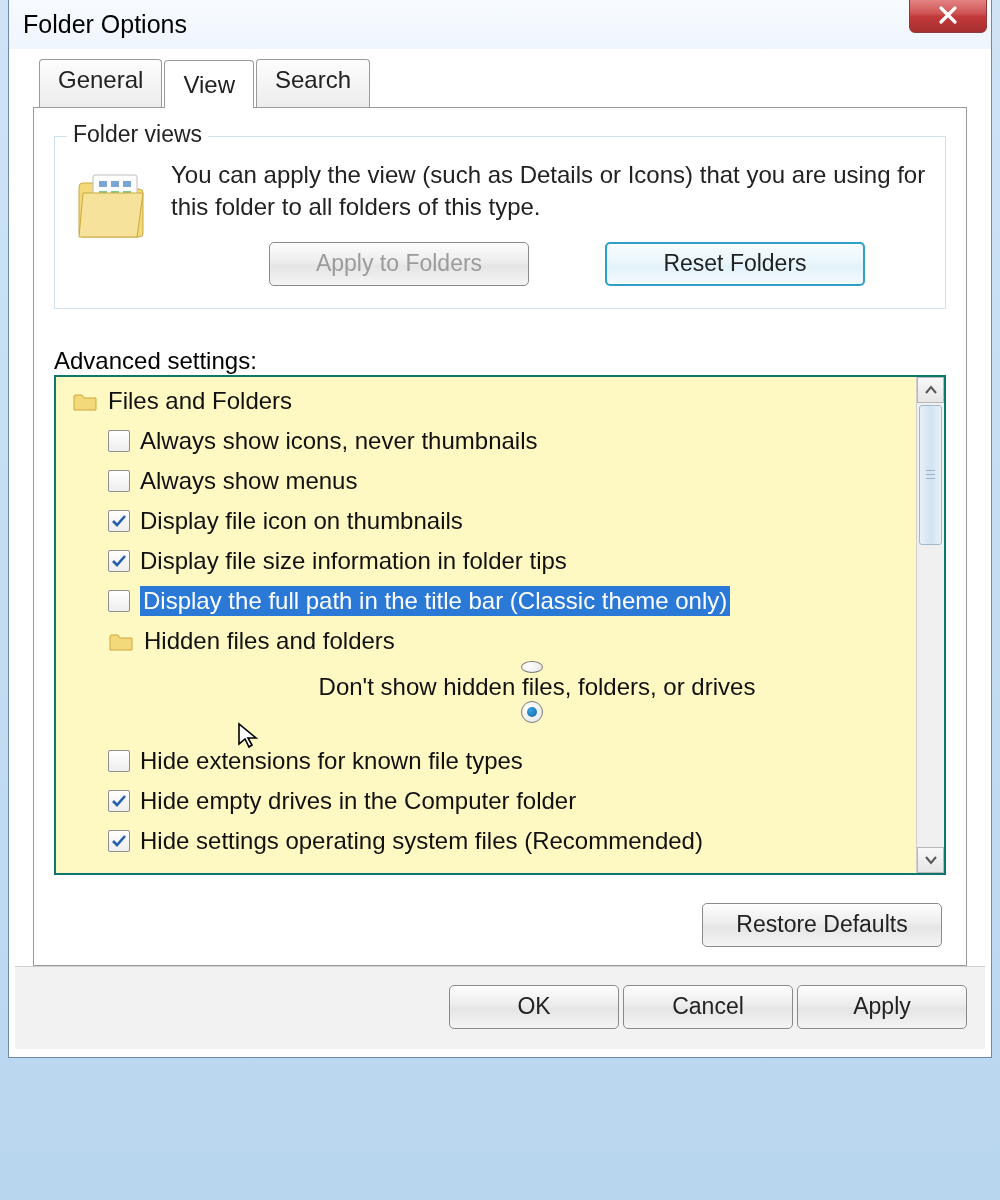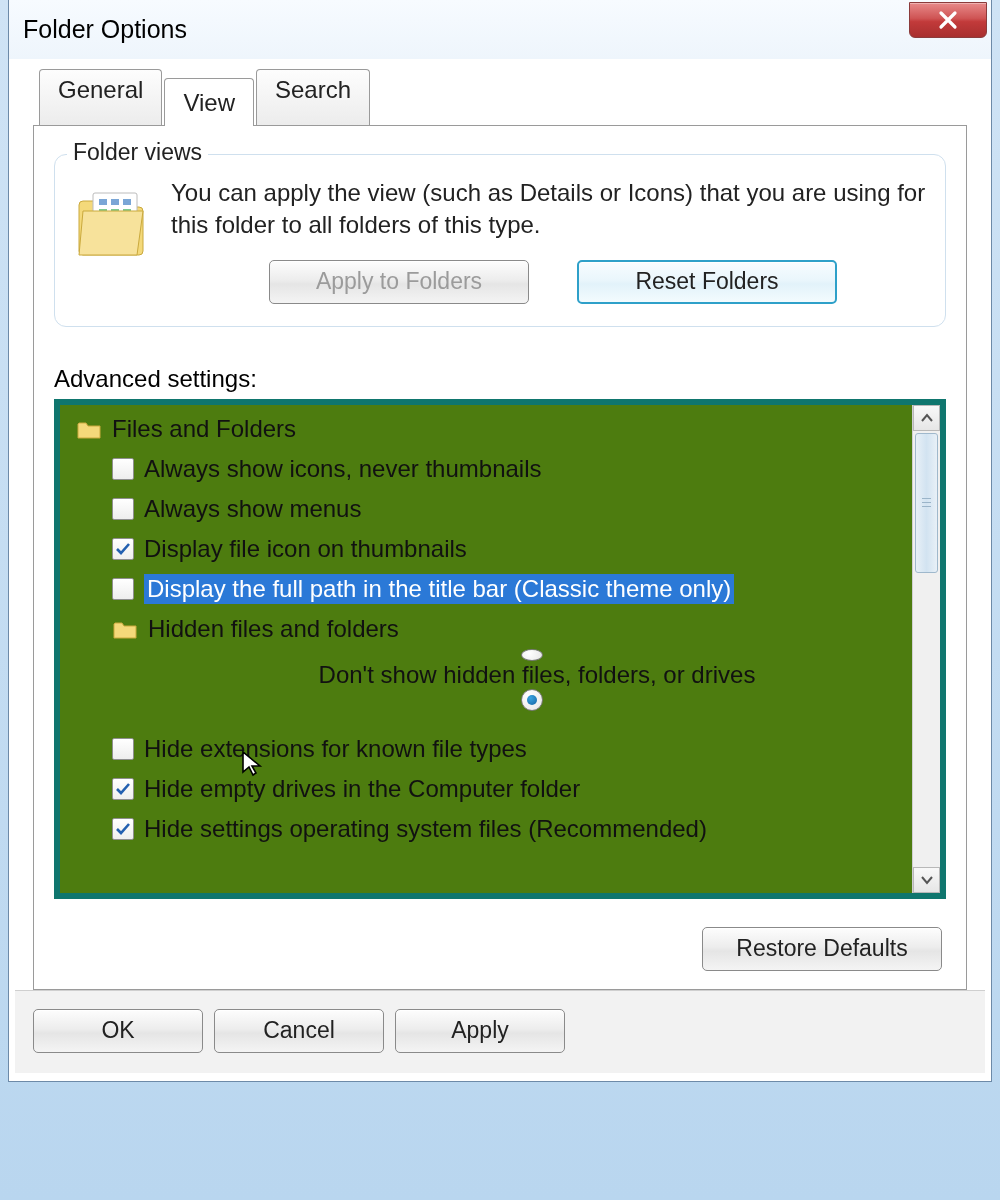--- a/index.html
+++ b/index.html
@@ -15,21 +15,21 @@
   .window {
     background: #ffffff;
     width: 984px;
     margin-left: 8px;
     border: 1px solid #6d8aa8;
     border-top: none;
     position: relative;
   }
 
   .titlebar {
-    height: 59px;
+    height: 49px;
     display: flex;
     align-items: center;
     justify-content: space-between;
     padding-left: 14px;
     background: linear-gradient(180deg, #f7fbff 0%, #eef5fc 100%);
   }
   .titlebar-title {
     font-size: 25px;
     color: #000;
   }
@@ -64,21 +64,21 @@
   }
   .tab {
     border: 1px solid #9a9a9a;
     border-bottom: none;
     border-radius: 4px 4px 0 0;
     background: linear-gradient(180deg, #fdfdfd 0%, #ececec 100%);
     padding: 6px 18px 6px 18px;
     font-size: 24px;
     color: #222;
     margin-right: 2px;
-    height: 56px;
+    height: 48px;
   }
   .tab.active {
     background: #fff;
     height: 48px;
     padding-top: 10px;
     margin-bottom: -1px;
     position: relative;
     z-index: 3;
   }
 
@@ -86,21 +86,21 @@
     border: 1px solid #9a9a9a;
     margin: 0 18px 0 18px;
     padding: 18px 20px 18px 20px;
     background: #fff;
     position: relative;
     z-index: 1;
   }
 
   .groupbox {
     border: 1px solid #cfe0ee;
-    border-radius: 12px;
+    border-radius: 0;
     position: relative;
     padding: 22px 18px 22px 18px;
     margin-top: 10px;
   }
   .group-legend {
     position: absolute;
     top: -16px;
     left: 12px;
     background: #fff;
     padding: 0 6px;
@@ -118,21 +118,21 @@
     flex: 0 0 82px;
     margin-top: 4px;
   }
   .group-text {
     font-size: 24px;
     color: #222;
     line-height: 1.35;
   }
   .btn-row {
     display: flex;
-    gap: 48px;
+    gap: 76px;
     margin-top: 18px;
     margin-left: 98px;
   }
   .btn {
     height: 44px;
     border: 1px solid #8a8a8a;
     border-radius: 5px;
     font-size: 23px;
     padding: 0 26px;
     background: linear-gradient(180deg, #fdfdfd 0%, #ededed 45%, #e5e5e5 55%, #f4f4f4 100%);
@@ -145,24 +145,24 @@
     border: 2px solid #2ea0c9;
     background: linear-gradient(180deg, #f7fcff 0%, #eaf6fc 45%, #e2f2fa 55%, #f3fbfe 100%);
   }
 
   .advanced-label {
     font-size: 24px;
     margin-top: 38px;
   }
 
   .treebox {
-    border: 6px solid #0f766e;
-    background: #4d7c0f;
+    border: 2px solid #0f766e;
+    background: #fef9c3;
     height: 500px;
-    margin-top: 6px;
+    margin-top: 0;
     position: relative;
     display: flex;
   }
   .tree-content {
     flex: 1 1 auto;
     padding: 4px 0 4px 10px;
     font-size: 24px;
     color: #111;
     overflow: hidden;
   }
@@ -219,21 +219,21 @@
 
   .cursor {
     position:absolute; left:180px; top:345px; width:24px; height:28px; pointer-events:none;
   }
 
   .restore-row { display:flex; justify-content:flex-end; margin-top:28px; padding-right:4px; }
 
   .footer {
     border-top: 1px solid #cfcfcf;
     background: #f2f2f2;
-    display:flex; justify-content:flex-start; gap:11px;
+    display:flex; justify-content:flex-end; gap:4px;
     padding: 18px 18px 20px 18px;
   }
   .footer .btn { min-width: 170px; }
 </style>
 </head>
 <body>
 
 <div class="window">
 
   <div class="titlebar">
@@ -315,20 +315,28 @@
             <span class="lbl">Always show menus</span>
           </div>
           <div class="row indent1">
             <span class="chk checked">
                 <svg width="16" height="16" viewBox="0 0 16 16">
                   <path d="M2 8 L6 12 L14 3" stroke="#2360b0" stroke-width="2.6" fill="none"></path>
                 </svg>
               </span>
             <span class="lbl">Display file icon on thumbnails</span>
           </div>
+          <div class="row indent1">
+            <span class="chk checked">
+                <svg width="16" height="16" viewBox="0 0 16 16">
+                  <path d="M2 8 L6 12 L14 3" stroke="#2360b0" stroke-width="2.6" fill="none"></path>
+                </svg>
+              </span>
+            <span class="lbl">Display file size information in folder tips</span>
+          </div>
           <div class="row indent1 selected">
             <span class="chk"></span>
             <span class="lbl">Display the full path in the title bar (Classic theme only)</span>
           </div>
 
           <div class="row indent1">
             <span class="small-folder">
               <svg viewBox="0 0 26 26">
                   <path d="M2 8 L2 22 L24 22 L24 10 L12 10 L10 7 L3 7 Z" fill="#f4d97a" stroke="#caa93d"></path>
                 </svg>

